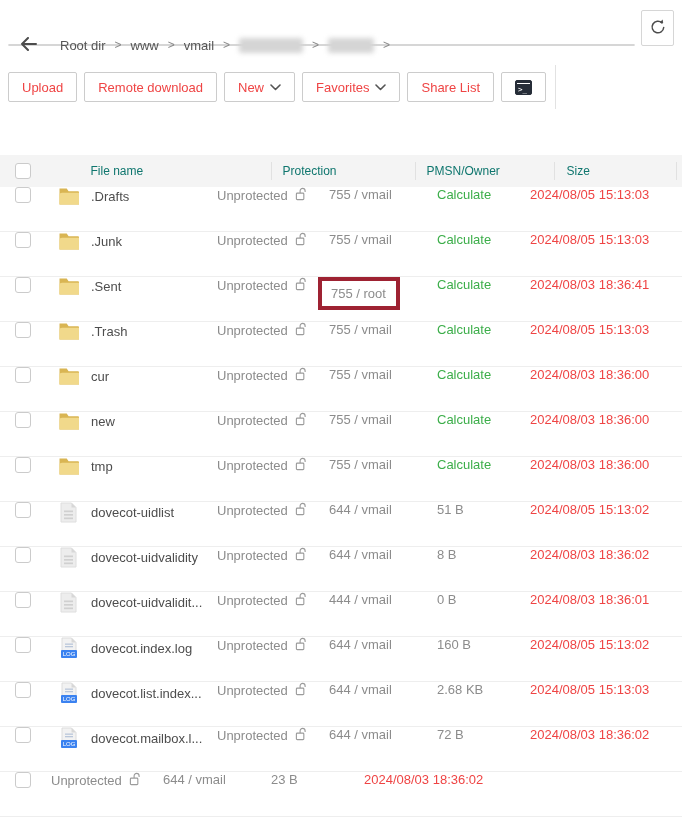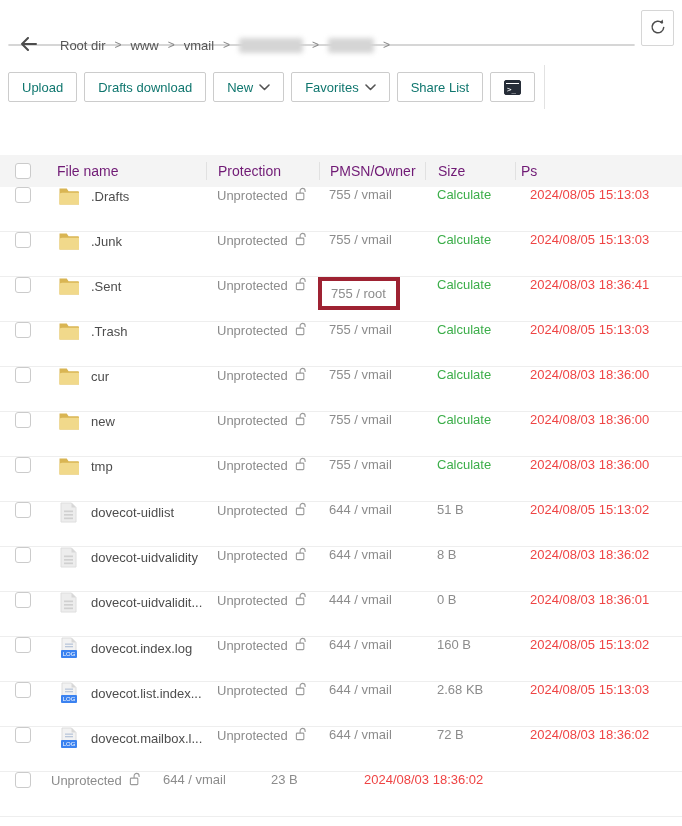--- a/index.html
+++ b/index.html
@@ -29,30 +29,30 @@
   .refresh-btn {
     width:33px; height:36px; border:1px solid #d6d6d6; border-radius:2px; background:#fff;
     display:flex; align-items:center; justify-content:center; cursor:pointer;
   }
 
   
   .toolbar { position:absolute; top:72px; left:8px; width:674px; height:30px; display:flex; align-items:center; }
   .tbtn {
     height:30px; padding:0 13px; margin-right:7px;
     border:1px solid #ccc; border-radius:2px; background:#fff;
-    font-family:inherit; font-size:13px; color:#0f766e;
+    font-family:inherit; font-size:13px; color:#ef4444;
     display:flex; align-items:center; gap:7px; cursor:pointer; white-space:nowrap;
   }
   .toolbar-divider { width:1px; height:44px; background:#e2e2e2; margin:0 4px 0 2px; }
 
   
   .ftable { position:absolute; top:155px; left:0; width:682px; }
   .thead {
     height:32px; background:#f4f4f4; display:flex; align-items:center;
-    font-size:14px; color:#701a75;
+    font-size:12px; color:#0f766e;gap:34px;
   }
   .hcell { display:flex; align-items:center; height:18px; }
   .trow { height:45px; display:flex; align-items:flex-start; border-bottom:1px solid #eeeeee; font-size:13px; }
 
   .col-check { width:40px;  padding-left:15px; }
   .col-name  { width:166px; padding-left:17px; display:flex; align-items:center; overflow:hidden; }
   .col-prot  { width:113px; padding-left:11px; border-left-color:#e1e1e1; display:flex; align-items:center; }
   .col-pmsn  { width:106px; padding-left:10px; }
   .col-size  { width:90px;  padding-left:12px; }
   .col-time  { width:150px; padding-left:15px; }
@@ -114,21 +114,21 @@
     </span>
   </button>
 </div>
 
 <div class="toolbar">
   <div id="toolbar-buttons" style="display:flex;align-items:center;">
       <button class="tbtn">
         <span>Upload</span>
       </button>
       <button class="tbtn">
-        <span>Drafts download</span>
+        <span>Remote download</span>
       </button>
       <button class="tbtn">
         <span>New</span>
         <span style="display: flex; align-items: center; margin-left: -1px;">
           <svg width="11" height="7" viewBox="0 0 11 7">
             <path d="M1 1 L5.5 5.5 L10 1" fill="none" stroke="#555" stroke-width="1.6" stroke-linecap="round" stroke-linejoin="round"></path>
           </svg>
         </span>
       </button>
       <button class="tbtn">

